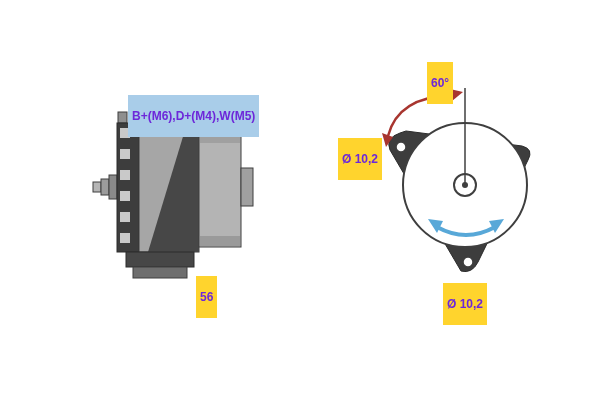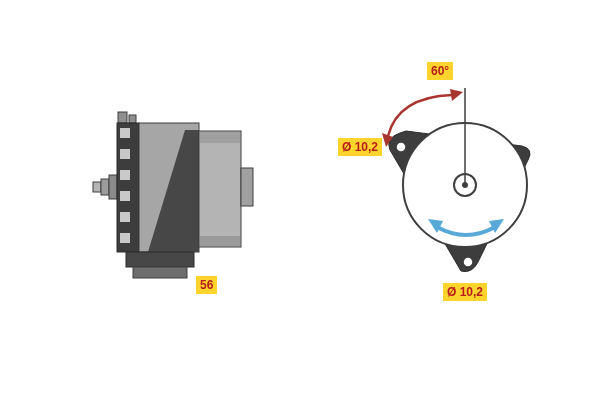--- a/index.html
+++ b/index.html
@@ -1,20 +1,20 @@
 <!DOCTYPE html>
 <html><head>
 <meta charset="utf-8">
 <style>
   html,body{margin:0;padding:0;background:#ffffff;}
   #stage{position:relative;width:600px;height:400px;background:#ffffff;overflow:hidden;
          font-family:"Liberation Sans",sans-serif;}
   #drawing{position:absolute;left:0;top:0;}
-  .label{position:absolute;font:bold 12px/14px "Liberation Sans",sans-serif;color:#b91c1c;
-         padding:2px 4px;white-space:nowrap;}
+  .label{position:absolute;font:bold 12px/14px "Liberation Sans",sans-serif;color:#6d28d9;
+         padding:14px 4px;white-space:nowrap;}
   .yellow{background:#ffd42d;}
   .blue{background:#a9cde9;}
   .terminals{left:128px;top:95px;}
   .foot{left:196px;top:256px;margin-top:20px;}
   .angle{left:427px;top:62px;}
   .hole-top{left:338px;top:138px;}
   .hole-bottom{left:443px;top:283px;}
 </style>
 </head>
 <body>
@@ -82,20 +82,21 @@
       </g>
 
       <g>
         <path d="M 437 227 Q 466 243 495 227" fill="none" stroke="#58a8d8" stroke-width="4"></path>
         <polygon points="428,219 443,221 437,233" fill="#58a8d8"></polygon>
         <polygon points="504,219 489,221 495,233" fill="#58a8d8"></polygon>
       </g>
     </g>
   </svg>
 
+  <div class="label blue terminals">B+(M6),D+(M4),W(M5)</div>
 
   <div class="label yellow foot">56</div>
 
   <div class="label yellow angle">60°</div>
 
   <div class="label yellow hole-top">Ø 10,2</div>
 
   <div class="label yellow hole-bottom">Ø 10,2</div>
 </div>
 

